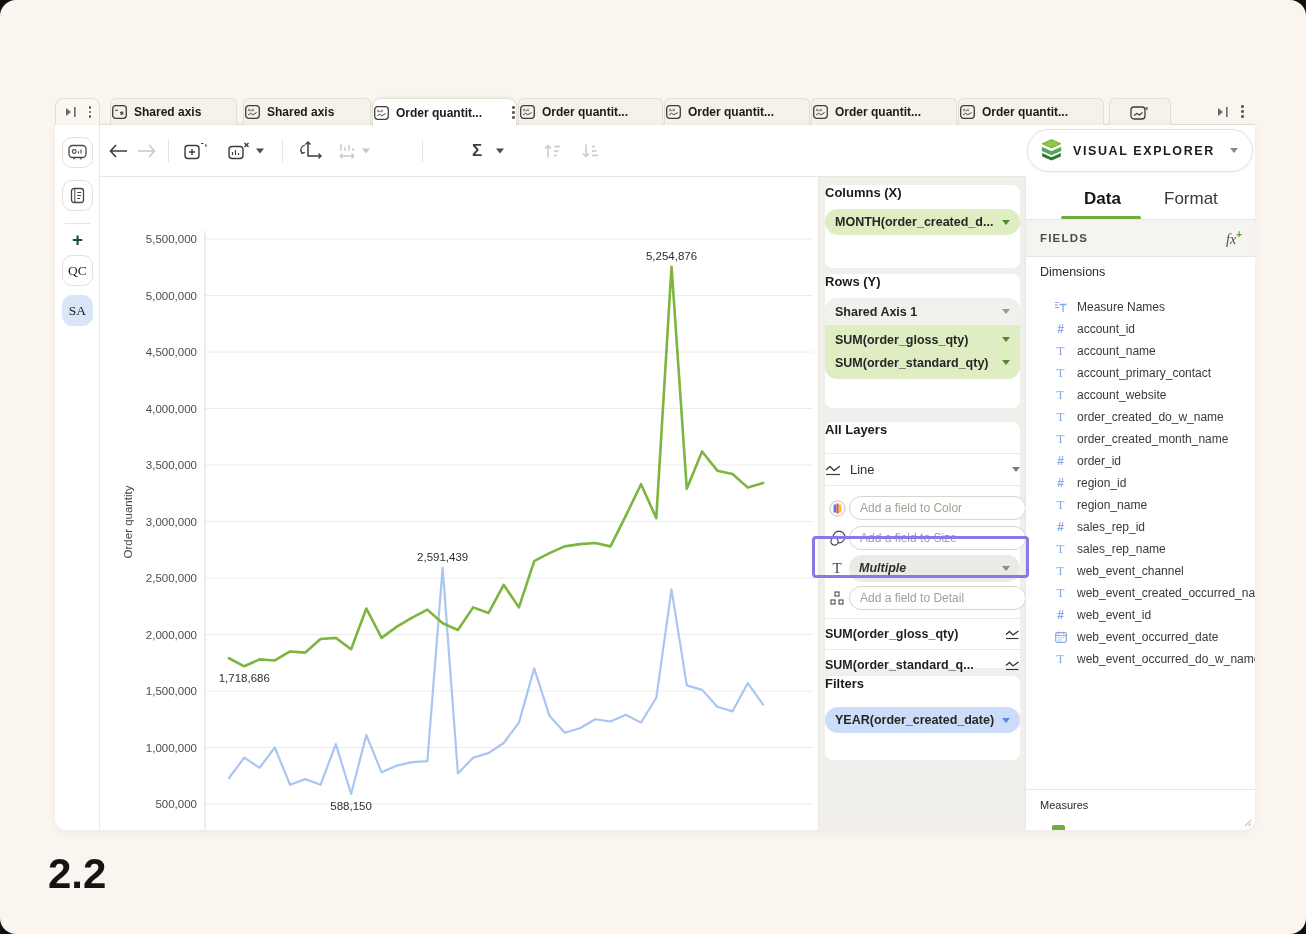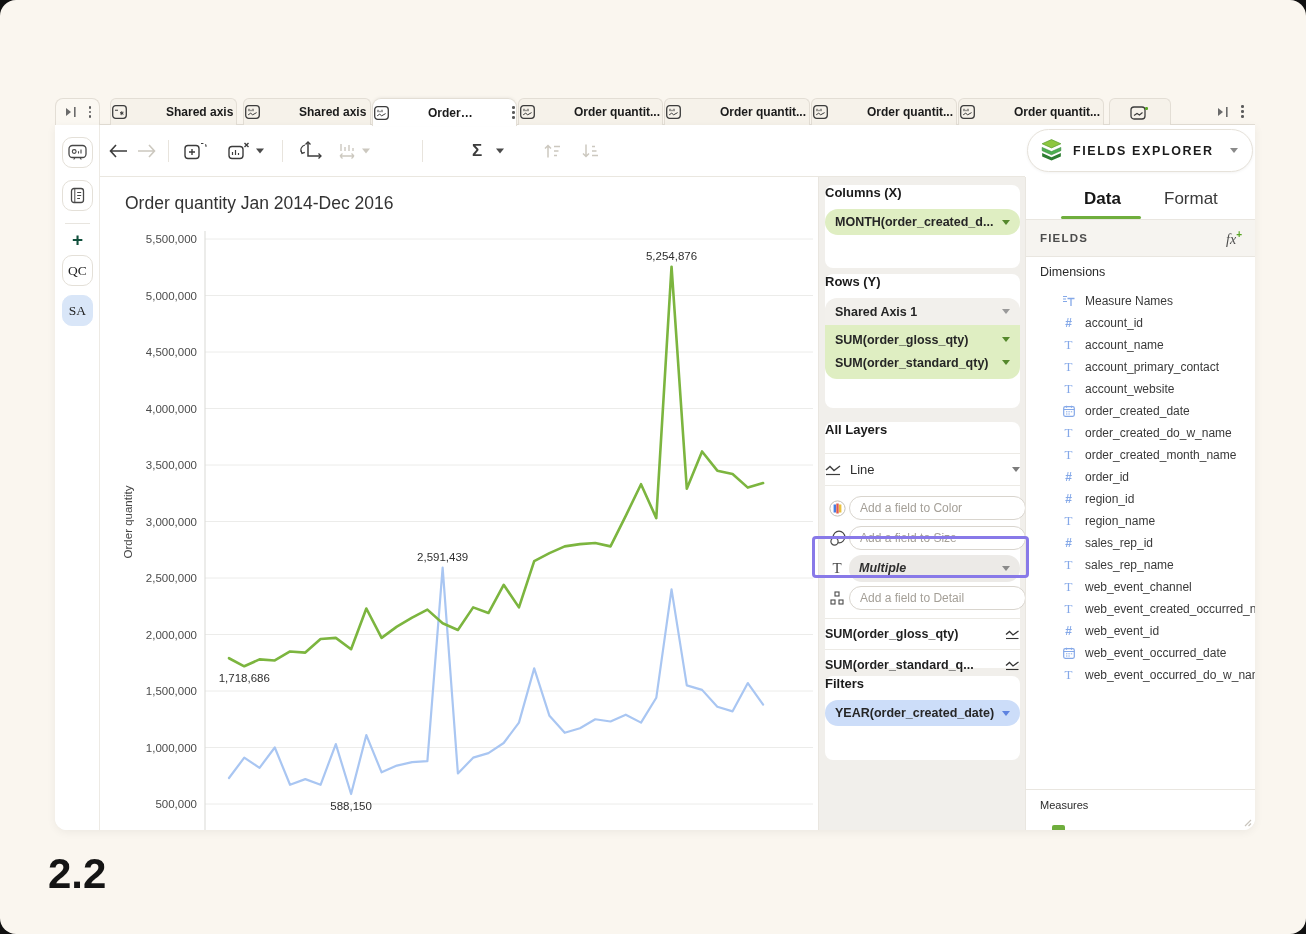--- a/index.html
+++ b/index.html
@@ -2,21 +2,21 @@
 <html><head>
 <meta charset="utf-8">
 <style>
   html,body{margin:0;padding:0;background:#101010;}
   *{box-sizing:border-box;font-family:"Liberation Sans",sans-serif;}
   .screen{position:relative;width:1306px;height:934px;background:#faf6ef;border-radius:16px;overflow:hidden;}
 
   
   .tabstrip{position:absolute;left:55px;top:98px;width:1200px;height:27px;}
   .tabstrip .strip-line{position:absolute;left:0;right:0;bottom:0;height:1px;background:#e3ded5;}
-  .tab{position:absolute;top:0;height:27px;display:flex;align-items:center;padding:0 1px;background:#f6f2ea;border:1px solid #e3ded5;border-bottom:none;border-radius:6px 6px 0 0;cursor:pointer;gap:32px;}
+  .tab{position:absolute;top:0;height:27px;display:flex;align-items:center;padding:0 1px;background:#f6f2ea;border:1px solid #e3ded5;border-bottom:none;border-radius:6px 6px 0 0;cursor:pointer;}
   .tab.active{background:#fff;height:28px;z-index:3;border-radius:9px 9px 0 0;box-shadow:0 -1px 3px rgba(0,0,0,.05);}
   .tab .ticon{flex:0 0 auto;margin-right:7px;display:flex;}
   .tab .tlabel{font-size:12px;font-weight:600;color:#1b1b1b;white-space:nowrap;overflow:hidden;text-overflow:ellipsis;flex:1;}
   .dots-v{display:inline-flex;flex-direction:column;gap:2.2px;margin-left:6px;}
   .dots-v i{width:2.6px;height:2.6px;border-radius:50%;background:#5c5c5c;}
   .strip-ctl{position:absolute;top:0;height:27px;display:flex;align-items:center;justify-content:center;gap:5px;}
   .strip-ctl.boxed{background:#fbf8f2;border:1px solid #e3ded5;border-bottom:none;border-radius:8px 8px 0 0;}
 
   
   .window-body{position:absolute;left:55px;top:125px;width:1200px;height:705px;background:#fff;border-radius:0 0 12px 12px;box-shadow:0 2px 10px rgba(0,0,0,.06);overflow:hidden;}
@@ -78,21 +78,21 @@
   .fields{position:absolute;left:970px;top:52px;width:230px;height:653px;background:#fff;border-left:1px solid #e9e6e0;}
   .dftabs{position:absolute;left:0;top:0;width:230px;height:43px;border-bottom:1px solid #e9e6e0;}
   .dftab{position:absolute;top:12px;font-size:17px;color:#3a3a3a;cursor:pointer;}
   .dftab.active{font-weight:700;color:#161616;}
   .df-underline{position:absolute;left:35px;bottom:0;width:80px;height:3px;background:#6fae3d;border-radius:2px;}
   .fields-bar{position:absolute;left:0;top:43px;width:230px;height:37px;background:#f6f4f0;border-bottom:1px solid #e9e6e0;display:flex;align-items:center;padding:0 14px;}
   .fields-bar .fl{font-size:11.5px;font-weight:700;letter-spacing:1.2px;color:#4c4c4c;}
   .fx{margin-left:auto;font-family:"Liberation Serif",serif;font-style:italic;font-size:14px;color:#4c4c4c;cursor:pointer;}
   .fx sup{color:#58a524;font-weight:700;font-style:normal;font-size:10px;}
   .dim-label{position:absolute;left:14px;top:88px;font-size:12.5px;color:#2b2b2b;}
-  .field-list{position:absolute;left:0;top:113px;width:230px;padding-left:8px;}
+  .field-list{position:absolute;left:0;top:119px;width:230px;}
   .field-item{height:22px;display:flex;align-items:center;padding-left:27px;cursor:pointer;}
   .fi-icon{width:15px;flex:0 0 15px;margin-right:9px;display:flex;justify-content:center;align-items:center;color:#84a8e8;font-size:12px;font-weight:600;}
   .fi-icon .T{font-family:"Liberation Serif",serif;font-weight:400;font-size:13px;}
   .fi-name{font-size:12px;color:#3a3a3a;white-space:nowrap;}
   .meas-div{position:absolute;left:0;top:612px;width:230px;border-top:1px solid #e9e6e0;}
   .meas-label{position:absolute;left:14px;top:622px;font-size:11px;color:#2b2b2b;}
   .meas-sliver{position:absolute;left:26px;top:648px;width:13px;height:6px;background:#6fae3d;border-radius:2px 2px 0 0;}
   .resize-corner{position:absolute;right:3px;bottom:3px;}
 
   .caption{position:absolute;left:48px;top:850px;font-size:42px;font-weight:700;color:#141414;}
@@ -306,26 +306,25 @@
         </svg>
       </span>
     </div>
 
     <div class="ve-pill">
       <svg width="27" height="25" viewBox="0 0 26 24">
         <path d="M13 1.5 L22 5.5 L13 9.5 L4 5.5 Z" fill="#8dc63f" stroke="#5a9e2f" stroke-width="0.7"></path>
         <path d="M4 9 L13 13 L22 9 L22 12.2 L13 16.2 L4 12.2 Z" fill="#4caf50" stroke="#2e7d32" stroke-width="0.5"></path>
         <path d="M4 14.5 L13 18.5 L22 14.5 L22 17.7 L13 21.7 L4 17.7 Z" fill="#2e7d32"></path>
       </svg>
-      <span class="ve-label">FIELDS EXPLORER</span>
+      <span class="ve-label">VISUAL EXPLORER</span>
       <span class="caret" style="border-top-color:#8a8a8a;"></span>
     </div>
 
     <div class="chart-area">
-      <div class="chart-title">Order quantity Jan 2014-Dec 2016</div>
       <div class="ylab">Order quantity</div>
       <svg id="chart-svg" width="718" height="653">
           <line x1="105" y1="627" x2="713" y2="627" stroke="#ececea" stroke-width="1"></line>
           <text x="97" y="631" text-anchor="end" fill="#4c4c4c" font-size="11.5">500,000</text>
           <line x1="105" y1="570.5" x2="713" y2="570.5" stroke="#ececea" stroke-width="1"></line>
           <text x="97" y="574.5" text-anchor="end" fill="#4c4c4c" font-size="11.5">1,000,000</text>
           <line x1="105" y1="514" x2="713" y2="514" stroke="#ececea" stroke-width="1"></line>
           <text x="97" y="518" text-anchor="end" fill="#4c4c4c" font-size="11.5">1,500,000</text>
           <line x1="105" y1="457.5" x2="713" y2="457.5" stroke="#ececea" stroke-width="1"></line>
           <text x="97" y="461.5" text-anchor="end" fill="#4c4c4c" font-size="11.5">2,000,000</text>
@@ -444,21 +443,21 @@
             <svg width="15" height="11" viewBox="0 0 15 11">
                 <path d="M1 5.5 L4.5 2.5 L8 6 L13.5 2" fill="none" stroke="#333" stroke-width="1.3"></path>
                 <path d="M1 9.5 H13.5" stroke="#333" stroke-width="1.1"></path>
               </svg>
           </span>
         </div>
       </div>
 
       <div class="card" style="top:499px;height:84px;">
         <div class="card-title">Filters</div>
-        <div class="pill blue" style="margin-top:9px;">
+        <div class="pill blue" style="margin-top:16px;">
           <span>YEAR(order_created_date)</span>
           <span class="caret"></span>
         </div>
       </div>
     </div>
 
     <div class="purple-box"></div>
 
     <div class="fields">
       <div class="dftabs">
@@ -495,30 +494,20 @@
             <span class="fi-icon">
               <span class="T">T</span>
             </span>
             <span class="fi-name">account_primary_contact</span>
           </div>
           <div class="field-item">
             <span class="fi-icon">
               <span class="T">T</span>
             </span>
             <span class="fi-name">account_website</span>
-          </div>
-          <div class="field-item">
-            <span class="fi-icon">
-              <svg width="12" height="12" viewBox="0 0 12 12">
-                <rect x="0.7" y="1.7" width="10.6" height="9.6" rx="1.5" fill="none" stroke="#84a8e8" stroke-width="1.2"></rect>
-                <path d="M0.7 4.5 H11.3 M3.5 0.8 v2 M8.5 0.8 v2" stroke="#84a8e8" stroke-width="1.1"></path>
-                <path d="M3 6.8 h1.4 M5.4 6.8 h1.4 M7.8 6.8 h1.4 M3 9 h1.4 M5.4 9 h1.4" stroke="#84a8e8" stroke-width="1"></path>
-              </svg>
-            </span>
-            <span class="fi-name">order_created_date</span>
           </div>
           <div class="field-item">
             <span class="fi-icon">
               <span class="T">T</span>
             </span>
             <span class="fi-name">order_created_do_w_name</span>
           </div>
           <div class="field-item">
             <span class="fi-icon">
               <span class="T">T</span>

